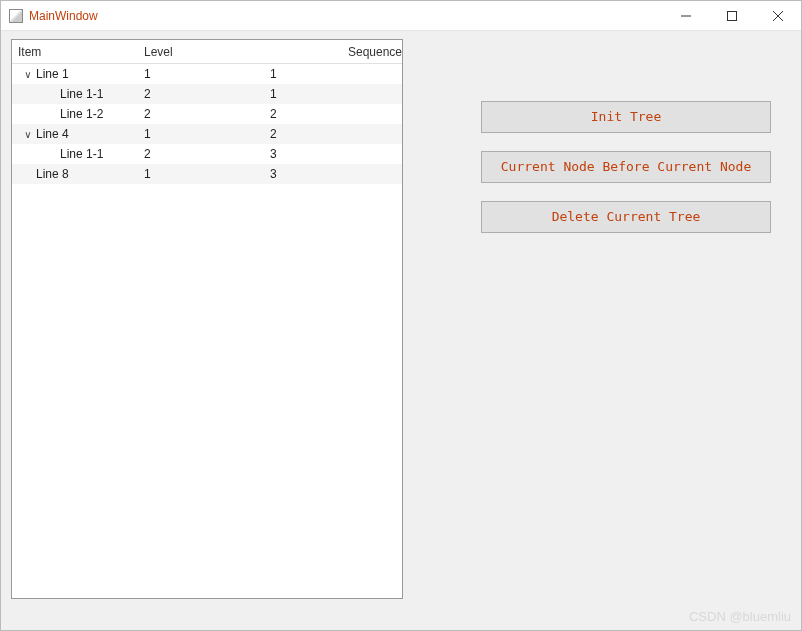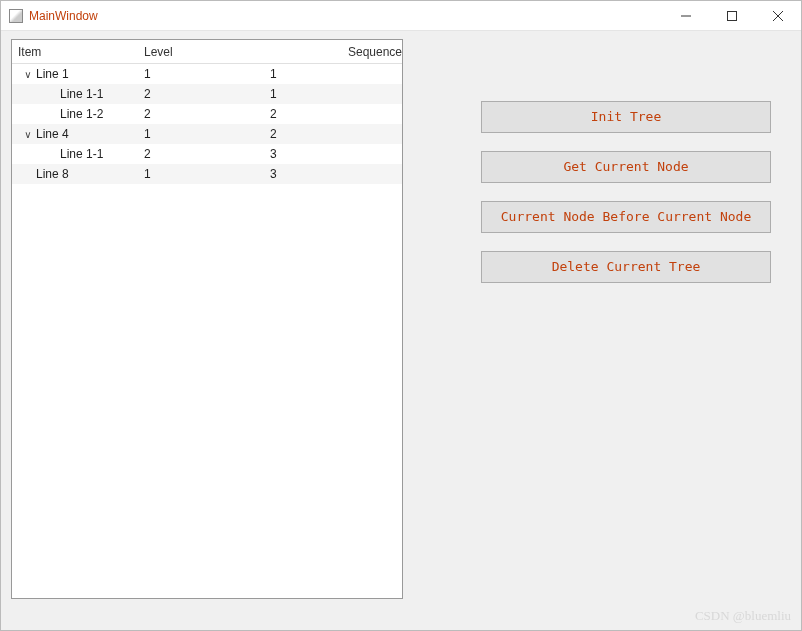--- a/index.html
+++ b/index.html
@@ -97,21 +97,21 @@
       color: #c2410c;
       text-align: center;
       line-height: 30px;
       cursor: pointer;
     }
     .watermark {
       position: absolute;
       bottom: 6px; right: 10px;
       color: #d8d8d8;
       font-size: 13px;
-      font-family: Liberation Serif, serif;
+      font-family: Liberation Sans, sans-serif;
     }
   </style>
 </head>
 <body>
 
 <div class="titlebar">
   <div class="app-icon"></div>
   <div class="title">MainWindow</div>
   <div class="win-controls">
     <div class="win-btn">
@@ -187,19 +187,18 @@
             <span>Line 8</span>
           </div>
           <div class="cell-level">1</div>
           <div class="cell-seq">3</div>
         </div>
       </div>
   </div>
 
   <div class="right-panel">
     <button class="btn">Init Tree</button>
-    <button class="btn">Get Current Node</button>
     <button class="btn">Current Node Before Current Node</button>
     <button class="btn">Delete Current Tree</button>
   </div>
 </div>
 
 <div class="watermark">CSDN @bluemliu</div>
 
 </body></html>

